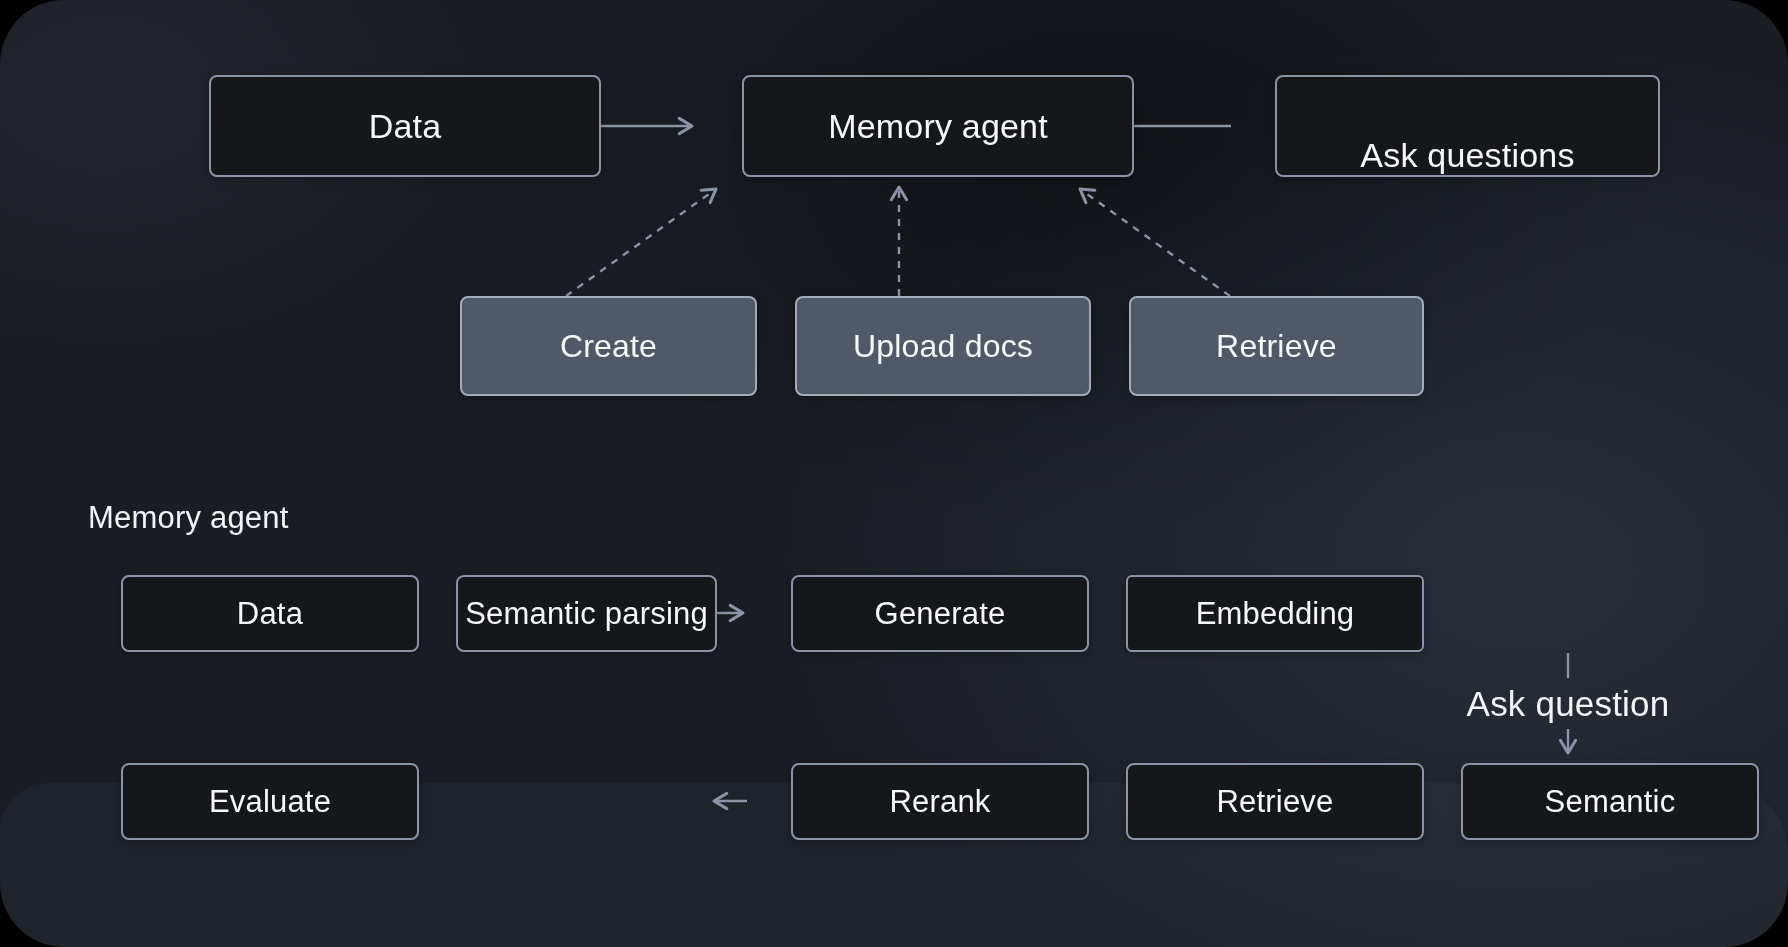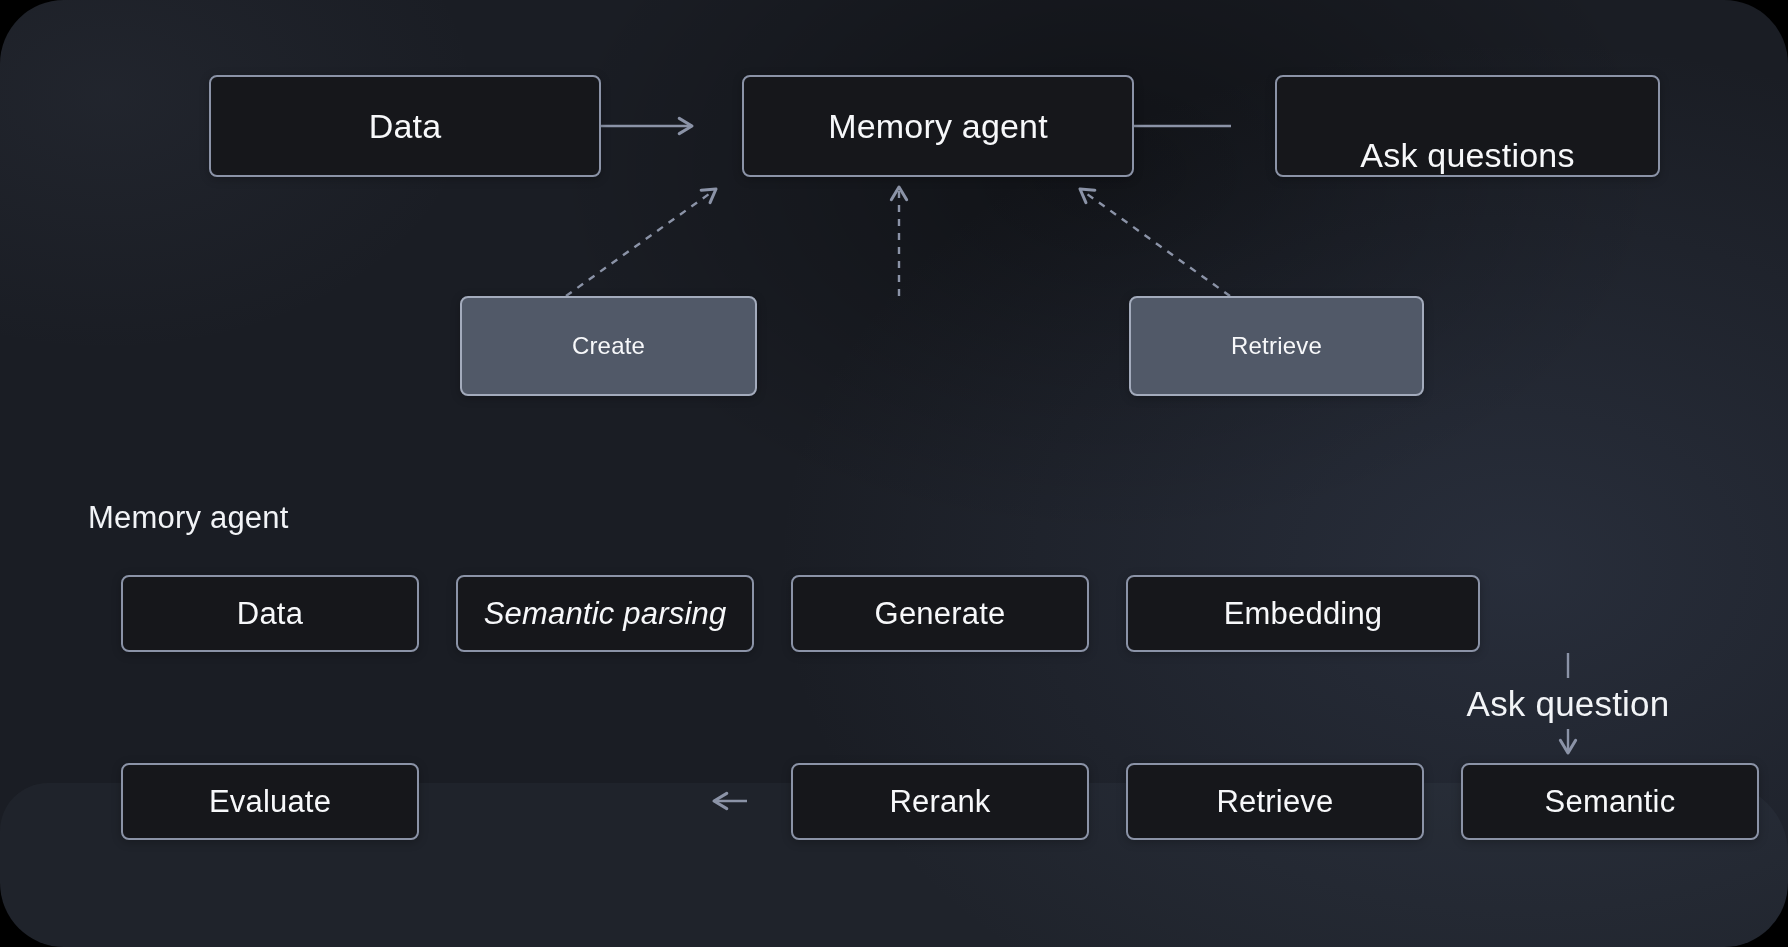--- a/index.html
+++ b/index.html
@@ -50,21 +50,21 @@
   }
   .box--dark {
     background: #16171b;
     border: 2.5px solid #8b93a7;
   }
   .box--action {
     background: #515968;
     border: 2.5px solid #a3abbc;
   }
   .box--top    { font-size: 34px; }
-  .box--action { font-size: 24px; }
+  .box--action { font-size: 32px; }
   .box--step   { font-size: 31px; }
   .section-label {
     position: absolute;
     left: 88px;
     top: 500px;
     font-size: 31px;
     color: #f2f4f7;
     letter-spacing: 0.2px;
   }
   .branch-label {
@@ -121,36 +121,39 @@
   <div class="box box--dark box--top" style="left:698px; top:75px; width:392px; height:102px;">
     <span>Memory agent</span>
   </div>
   <div class="box box--dark box--top" style="left:1231px; top:75px; width:385px; height:102px;align-items:flex-end;">
     <span>Ask questions</span>
   </div>
 
   <div class="box box--action" style="left:416px; top:296px; width:297px; height:100px;">
     <span>Create</span>
   </div>
+  <div class="box box--action" style="left:751px; top:296px; width:296px; height:100px;">
+    <span>Upload docs</span>
+  </div>
   <div class="box box--action" style="left:1085px; top:296px; width:295px; height:100px;">
     <span>Retrieve</span>
   </div>
 
   <div class="section-label">Memory agent</div>
 
   <div class="box box--dark box--step" style="left:77px; top:575px; width:298px; height:77px;">
     <span>Data</span>
   </div>
-  <div class="box box--dark box--step" style="left:412px; top:575px; width:298px; height:77px;font-style:italic;">
+  <div class="box box--dark box--step" style="left:412px; top:575px; width:261px; height:77px;">
     <span>Semantic parsing</span>
   </div>
   <div class="box box--dark box--step" style="left:747px; top:575px; width:298px; height:77px;">
     <span>Generate</span>
   </div>
-  <div class="box box--dark box--step" style="left:1082px; top:575px; width:354px; height:77px;">
+  <div class="box box--dark box--step" style="left:1082px; top:575px; width:298px; height:77px;border-radius:6px;">
     <span>Embedding</span>
   </div>
 
   <div class="branch-label">Ask question</div>
 
   <div class="box box--dark box--step" style="left:77px; top:763px; width:298px; height:77px;">
     <span>Evaluate</span>
   </div>
   <div class="box box--dark box--step" style="left:747px; top:763px; width:298px; height:77px;">
     <span>Rerank</span>

